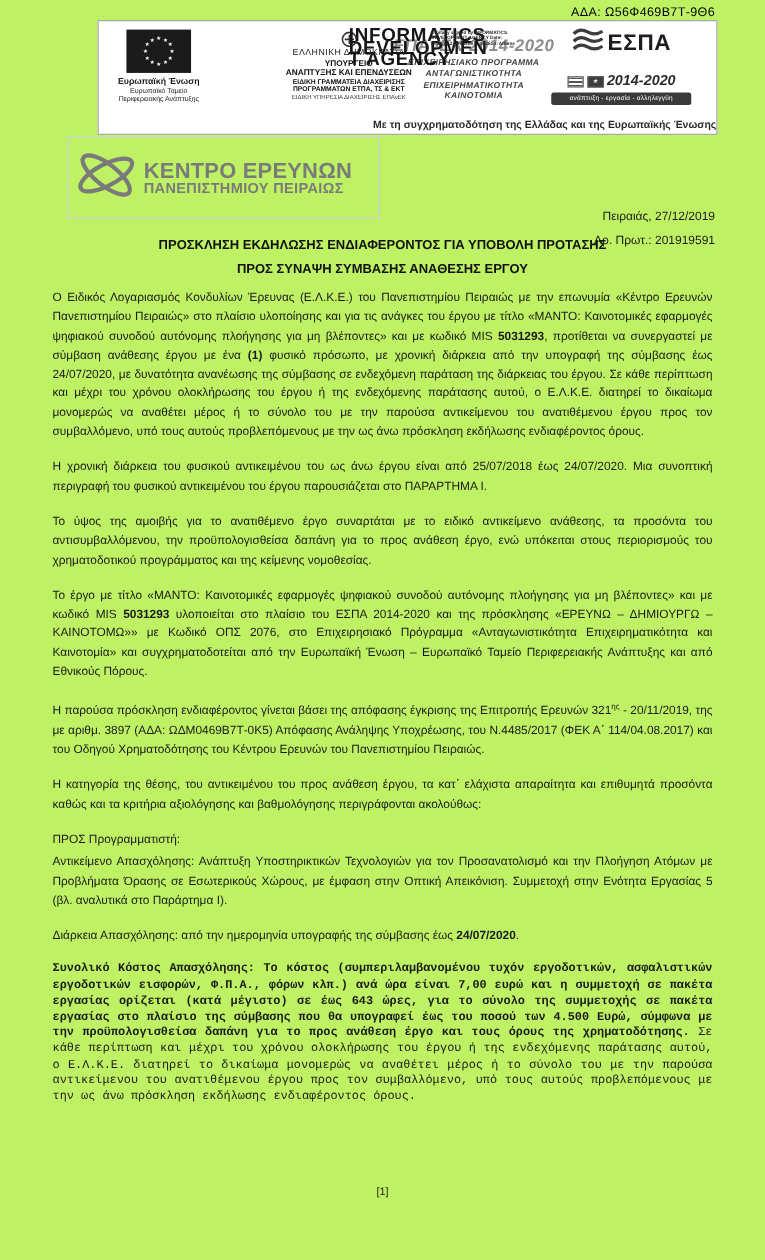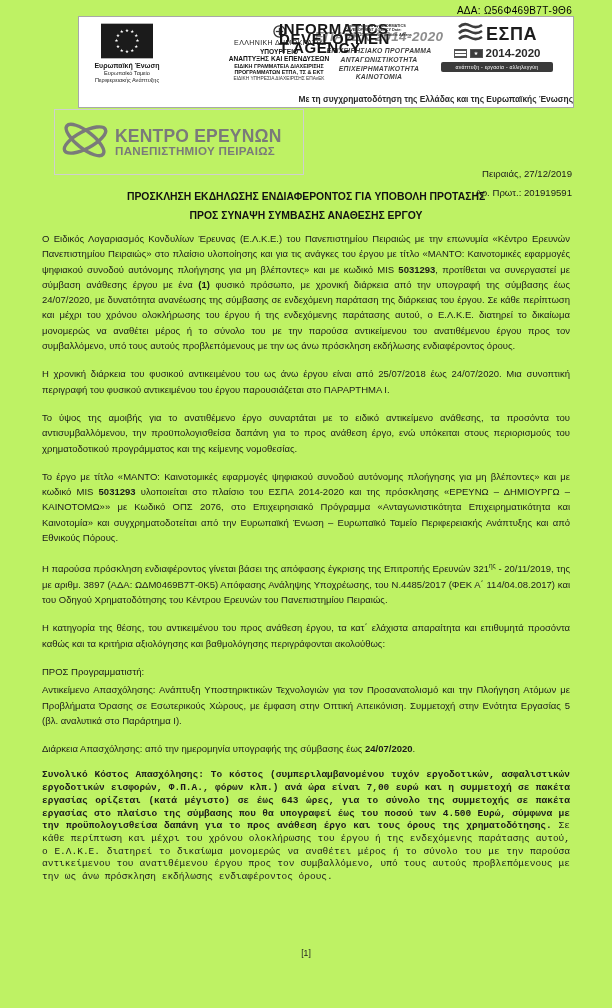--- a/index.html
+++ b/index.html
@@ -23,21 +23,21 @@
   .min-l4{font-size:4.8px;line-height:6px;color:#333;}
   .epanek-block{position:absolute;left:210px;top:12px;width:180px;text-align:center;font-style:italic;}
   .epanek-big{font-size:13.5px;font-weight:bold;color:#8d8d8d;letter-spacing:.4px;white-space:nowrap;}
   .epanek-lines{margin-top:3px;font-size:6.8px;font-weight:bold;color:#3f3f3f;line-height:8.8px;letter-spacing:.3px;}
   .stamp{position:absolute;left:200px;top:7px;width:130px;z-index:3;}
   .stamp-big{font-size:15px;font-weight:bold;color:#161616;line-height:9.6px;letter-spacing:.6px;white-space:nowrap;}
   .stamp-small{position:absolute;left:66px;top:0;width:72px;font-size:3.8px;line-height:4.4px;color:#2a2a2a;font-weight:bold;}
   .espa-block{position:absolute;right:20px;top:5px;width:112px;}
   .espa-row1{display:flex;align-items:center;justify-content:center;gap:3px;}
   .espa-name{font-size:18px;font-weight:bold;letter-spacing:.5px;color:#1d1d1d;}
-  .espa-row2{display:flex;align-items:center;justify-content:center;gap:3px;margin-top:1px;}
+  .espa-row2{display:flex;align-items:center;justify-content:center;gap:3px;margin-top:12px;font-style:italic;}
   .espa-years{font-size:11.5px;font-weight:bold;color:#2a2a2a;}
   .mini-flag{width:11px;height:7px;display:inline-block;}
   .gr-flag{background:repeating-linear-gradient(#555 0 1.4px,#fff 1.4px 2.8px);border:.5px solid #555;}
   .eu-mini{background:#3c3c3c;color:#fff;font-size:5px;line-height:7px;text-align:center;border:.5px solid #555;}
   .espa-band{margin-top:3px;background:#3a3a3a;color:#fff;font-size:5.2px;text-align:center;
     padding:2px 2px;border-radius:2px;letter-spacing:.2px;}
   .cofunding{position:absolute;left:0;right:0;bottom:3px;text-align:right;font-size:8.4px;font-weight:bold;color:#2b2b2b;}
   
   .logo-box{position:absolute;left:54px;top:109px;width:250px;height:66px;border:1px solid #cfcfcf;
     display:flex;align-items:center;gap:4px;padding:0 4px;box-sizing:border-box;}

